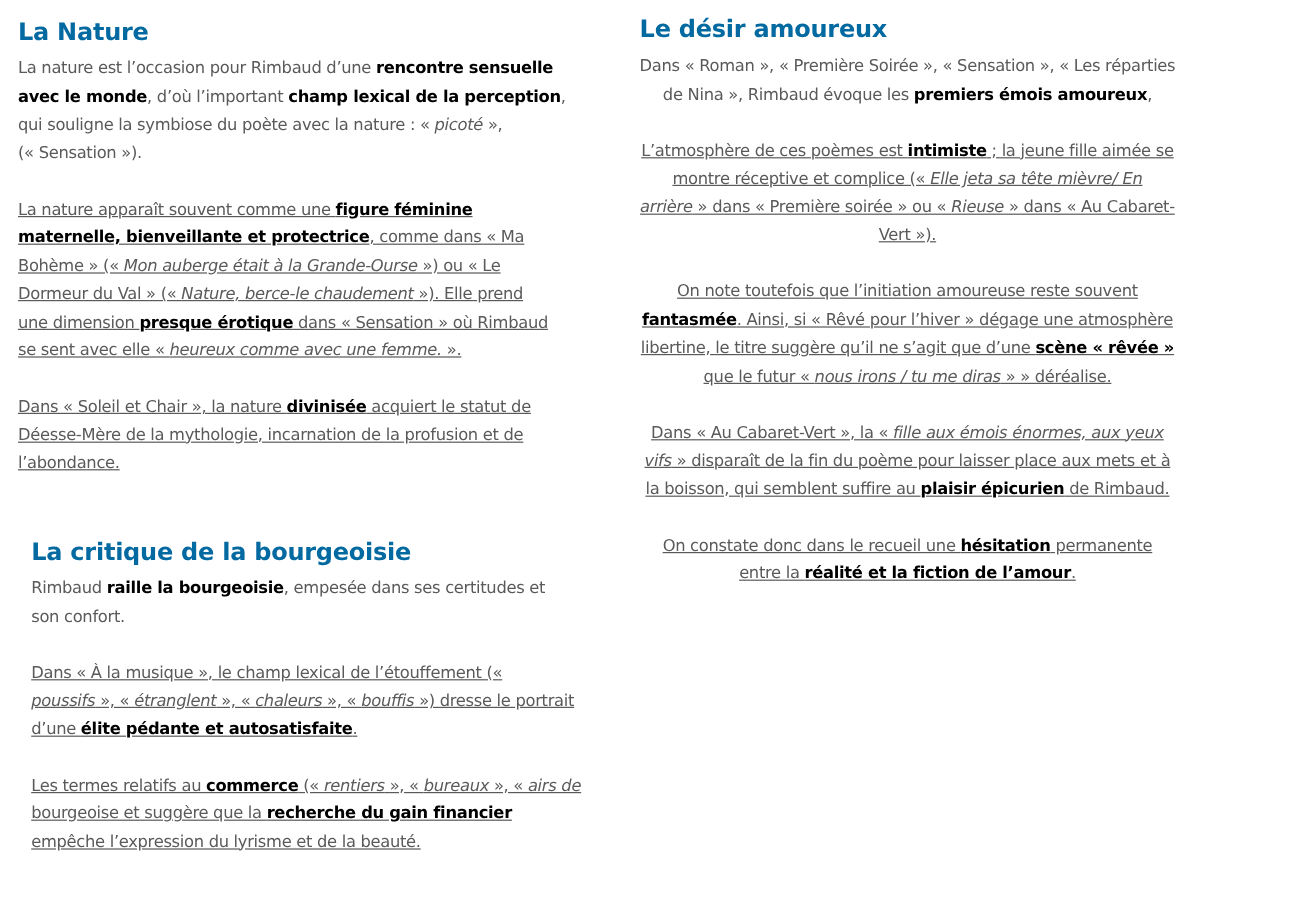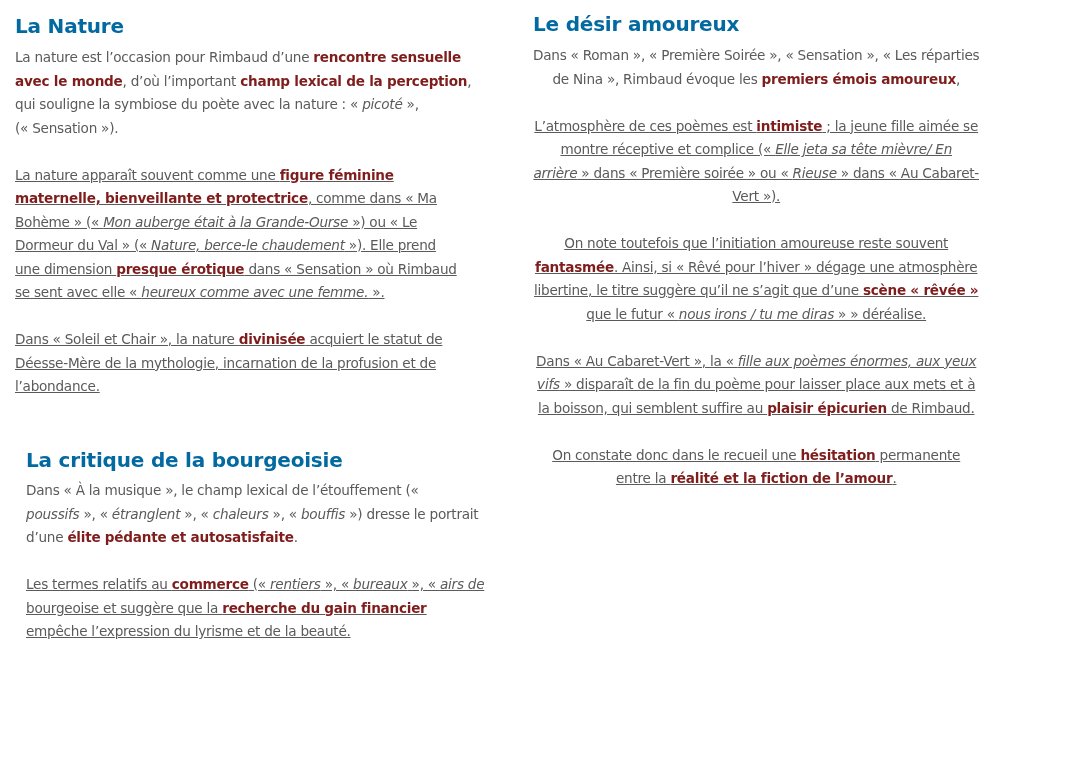--- a/index.html
+++ b/index.html
@@ -32,21 +32,21 @@
       letter-spacing: -0.2px;
     }
     p {
       margin: 0;
       font-size: 13.6px;
       line-height: 23.5px;
       letter-spacing: -0.25px;
       white-space: normal;
     }
     p + p { margin-top: 23.5px; text-decoration: underline; }
-    b { color: #7f1d1d; font-weight: bold; }
+    b { color: #000000; font-weight: bold; }
     i { font-style: italic; }
     .line { display: block; white-space: nowrap; }
   </style>
 </head>
 <body>
 
 <div class="col col-left">
   <section class="section" style="top:13px; left:0;">
     <h2>La Nature</h2>
     <div style="margin-top:7px;">
@@ -69,20 +69,24 @@
           <span class="line"><span>Déesse-Mère de la mythologie, incarnation de la profusion et de</span></span>
           <span class="line"><span>l’abondance.</span></span>
         </p>
       </div>
   </section>
 
   <section class="section" style="top:447px; left:11px;">
     <h2>La critique de la bourgeoisie</h2>
     <div style="margin-top:6px;">
         <p>
+          <span class="line"><span>Rimbaud </span><b>raille la bourgeoisie</b><span>, empesée dans ses certitudes et</span></span>
+          <span class="line"><span>son confort.</span></span>
+        </p>
+        <p>
           <span class="line"><span>Dans « À la musique », le champ lexical de l’étouffement («</span></span>
           <span class="line"><i>poussifs</i><span> », « </span><i>étranglent</i><span> », « </span><i>chaleurs</i><span> », « </span><i>bouffis</i><span> ») dresse le portrait</span></span>
           <span class="line"><span>d’une </span><b>élite pédante et autosatisfaite</b><span>.</span></span>
         </p>
         <p>
           <span class="line"><span>Les termes relatifs au </span><b>commerce</b><span> (« </span><i>rentiers</i><span> », « </span><i>bureaux</i><span> », « </span><i>airs de</i></span>
           <span class="line"><span>bourgeoise et suggère que la </span><b>recherche du gain financier</b></span>
           <span class="line"><span>empêche l’expression du lyrisme et de la beauté.</span></span>
         </p>
       </div>
@@ -103,21 +107,21 @@
           <span class="line"><i>arrière</i><span> » dans « Première soirée » ou « </span><i>Rieuse</i><span> » dans « Au Cabaret-</span></span>
           <span class="line"><span>Vert »).</span></span>
         </p>
         <p>
           <span class="line"><span>On note toutefois que l’initiation amoureuse reste souvent</span></span>
           <span class="line"><b>fantasmée</b><span>. Ainsi, si « Rêvé pour l’hiver » dégage une atmosphère</span></span>
           <span class="line"><span>libertine, le titre suggère qu’il ne s’agit que d’une </span><b>scène « rêvée »</b></span>
           <span class="line"><span>que le futur « </span><i>nous irons / tu me diras</i><span> » » déréalise.</span></span>
         </p>
         <p>
-          <span class="line"><span>Dans « Au Cabaret-Vert », la « </span><i>fille aux poèmes énormes, aux yeux</i></span>
+          <span class="line"><span>Dans « Au Cabaret-Vert », la « </span><i>fille aux émois énormes, aux yeux</i></span>
           <span class="line"><i>vifs</i><span> » disparaît de la fin du poème pour laisser place aux mets et à</span></span>
           <span class="line"><span>la boisson, qui semblent suffire au </span><b>plaisir épicurien</b><span> de Rimbaud.</span></span>
         </p>
         <p>
           <span class="line"><span>On constate donc dans le recueil une </span><b>hésitation</b><span> permanente</span></span>
           <span class="line"><span>entre la </span><b>réalité et la fiction de l’amour</b><span>.</span></span>
         </p>
       </div>
   </section>
 </div>

